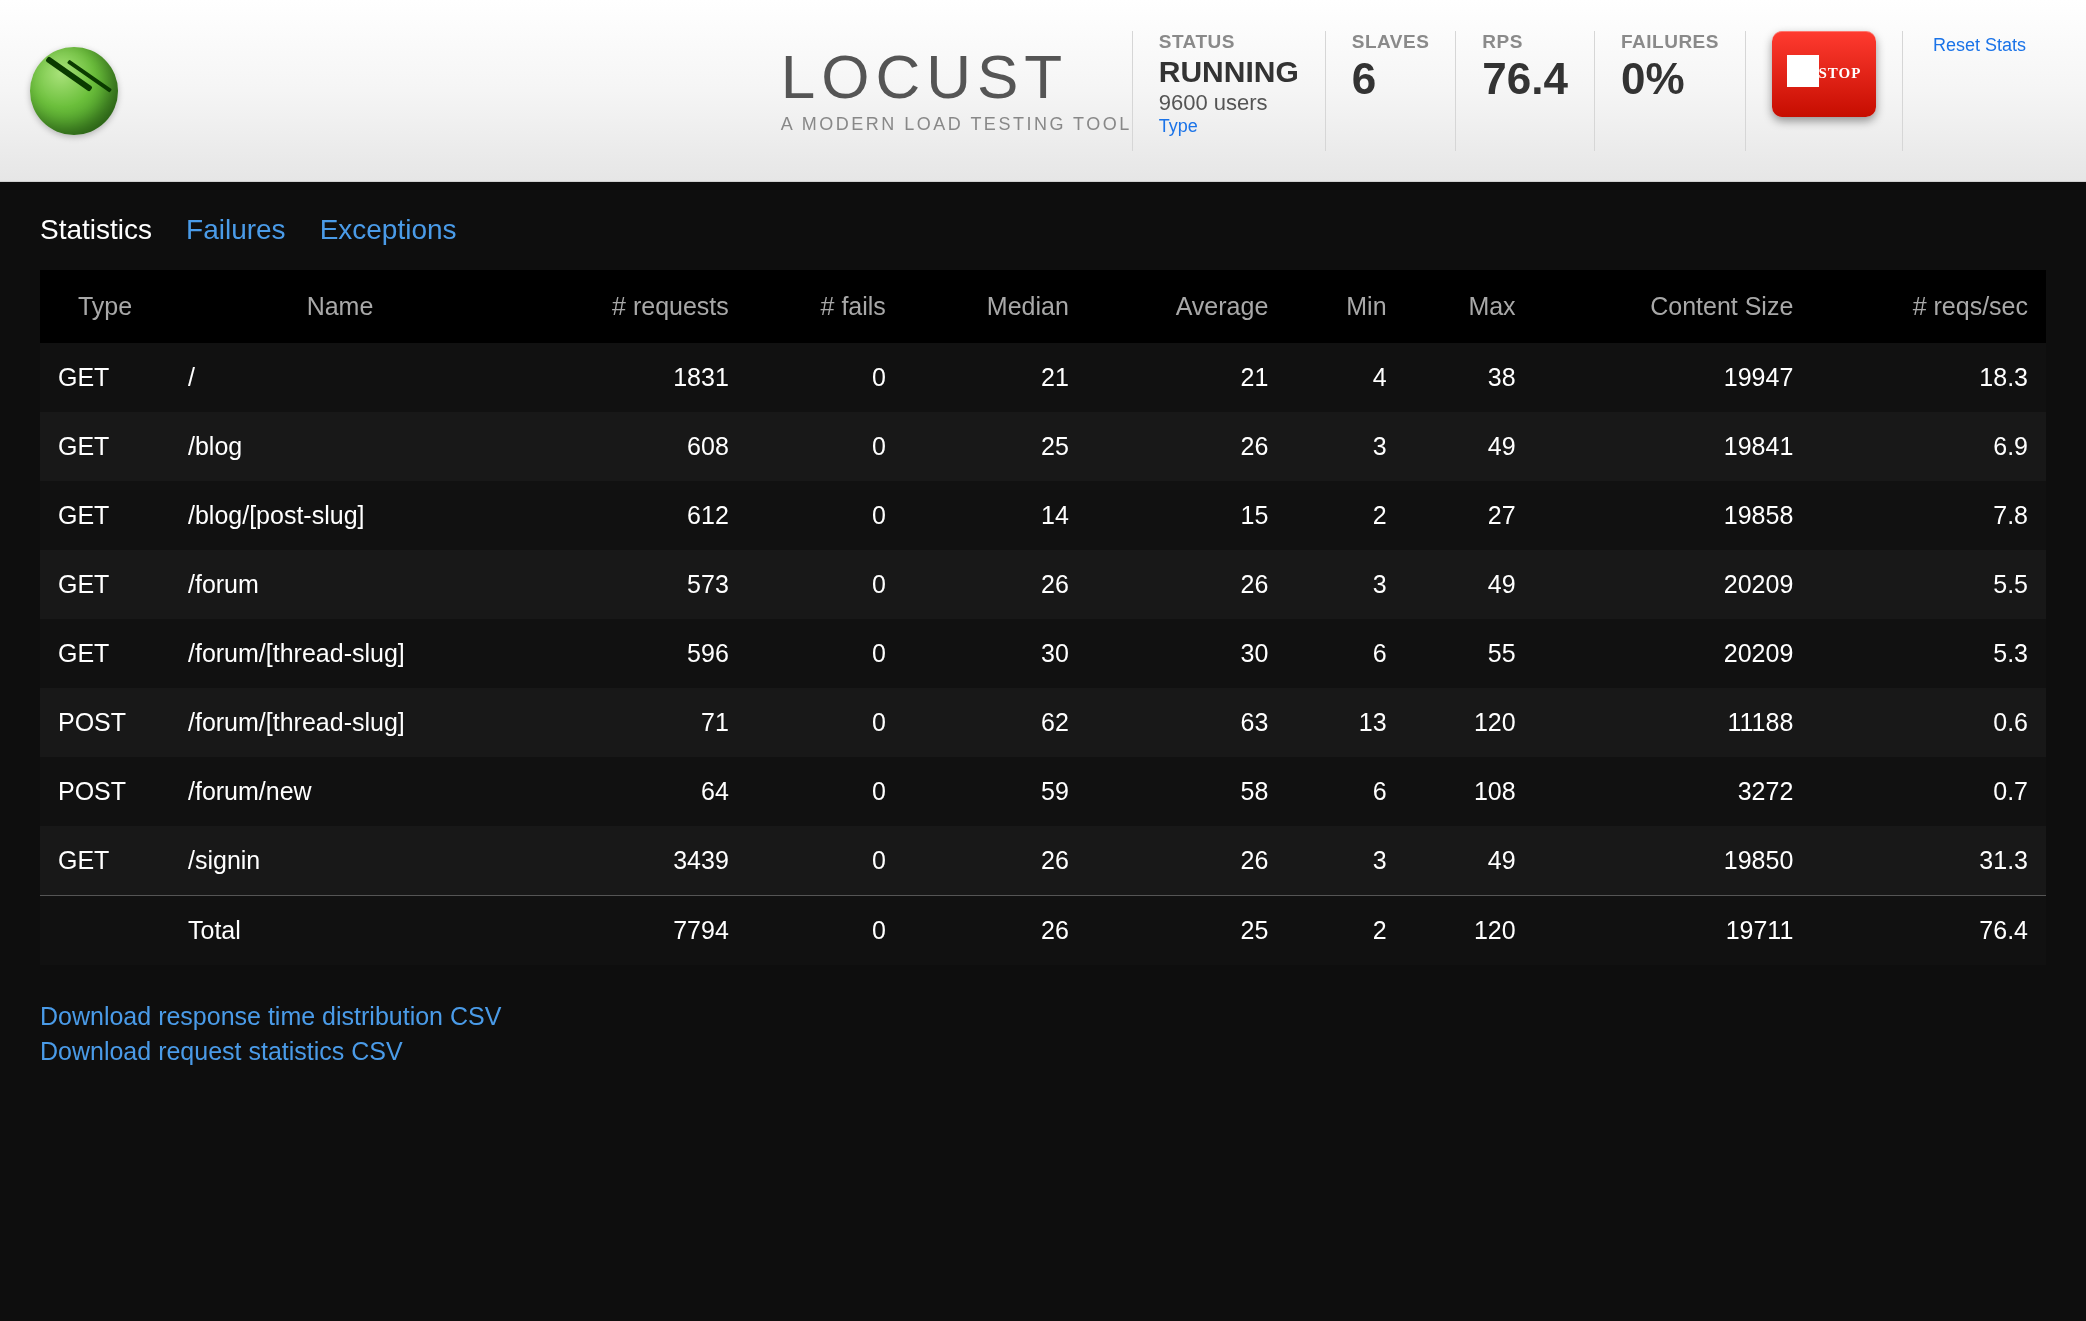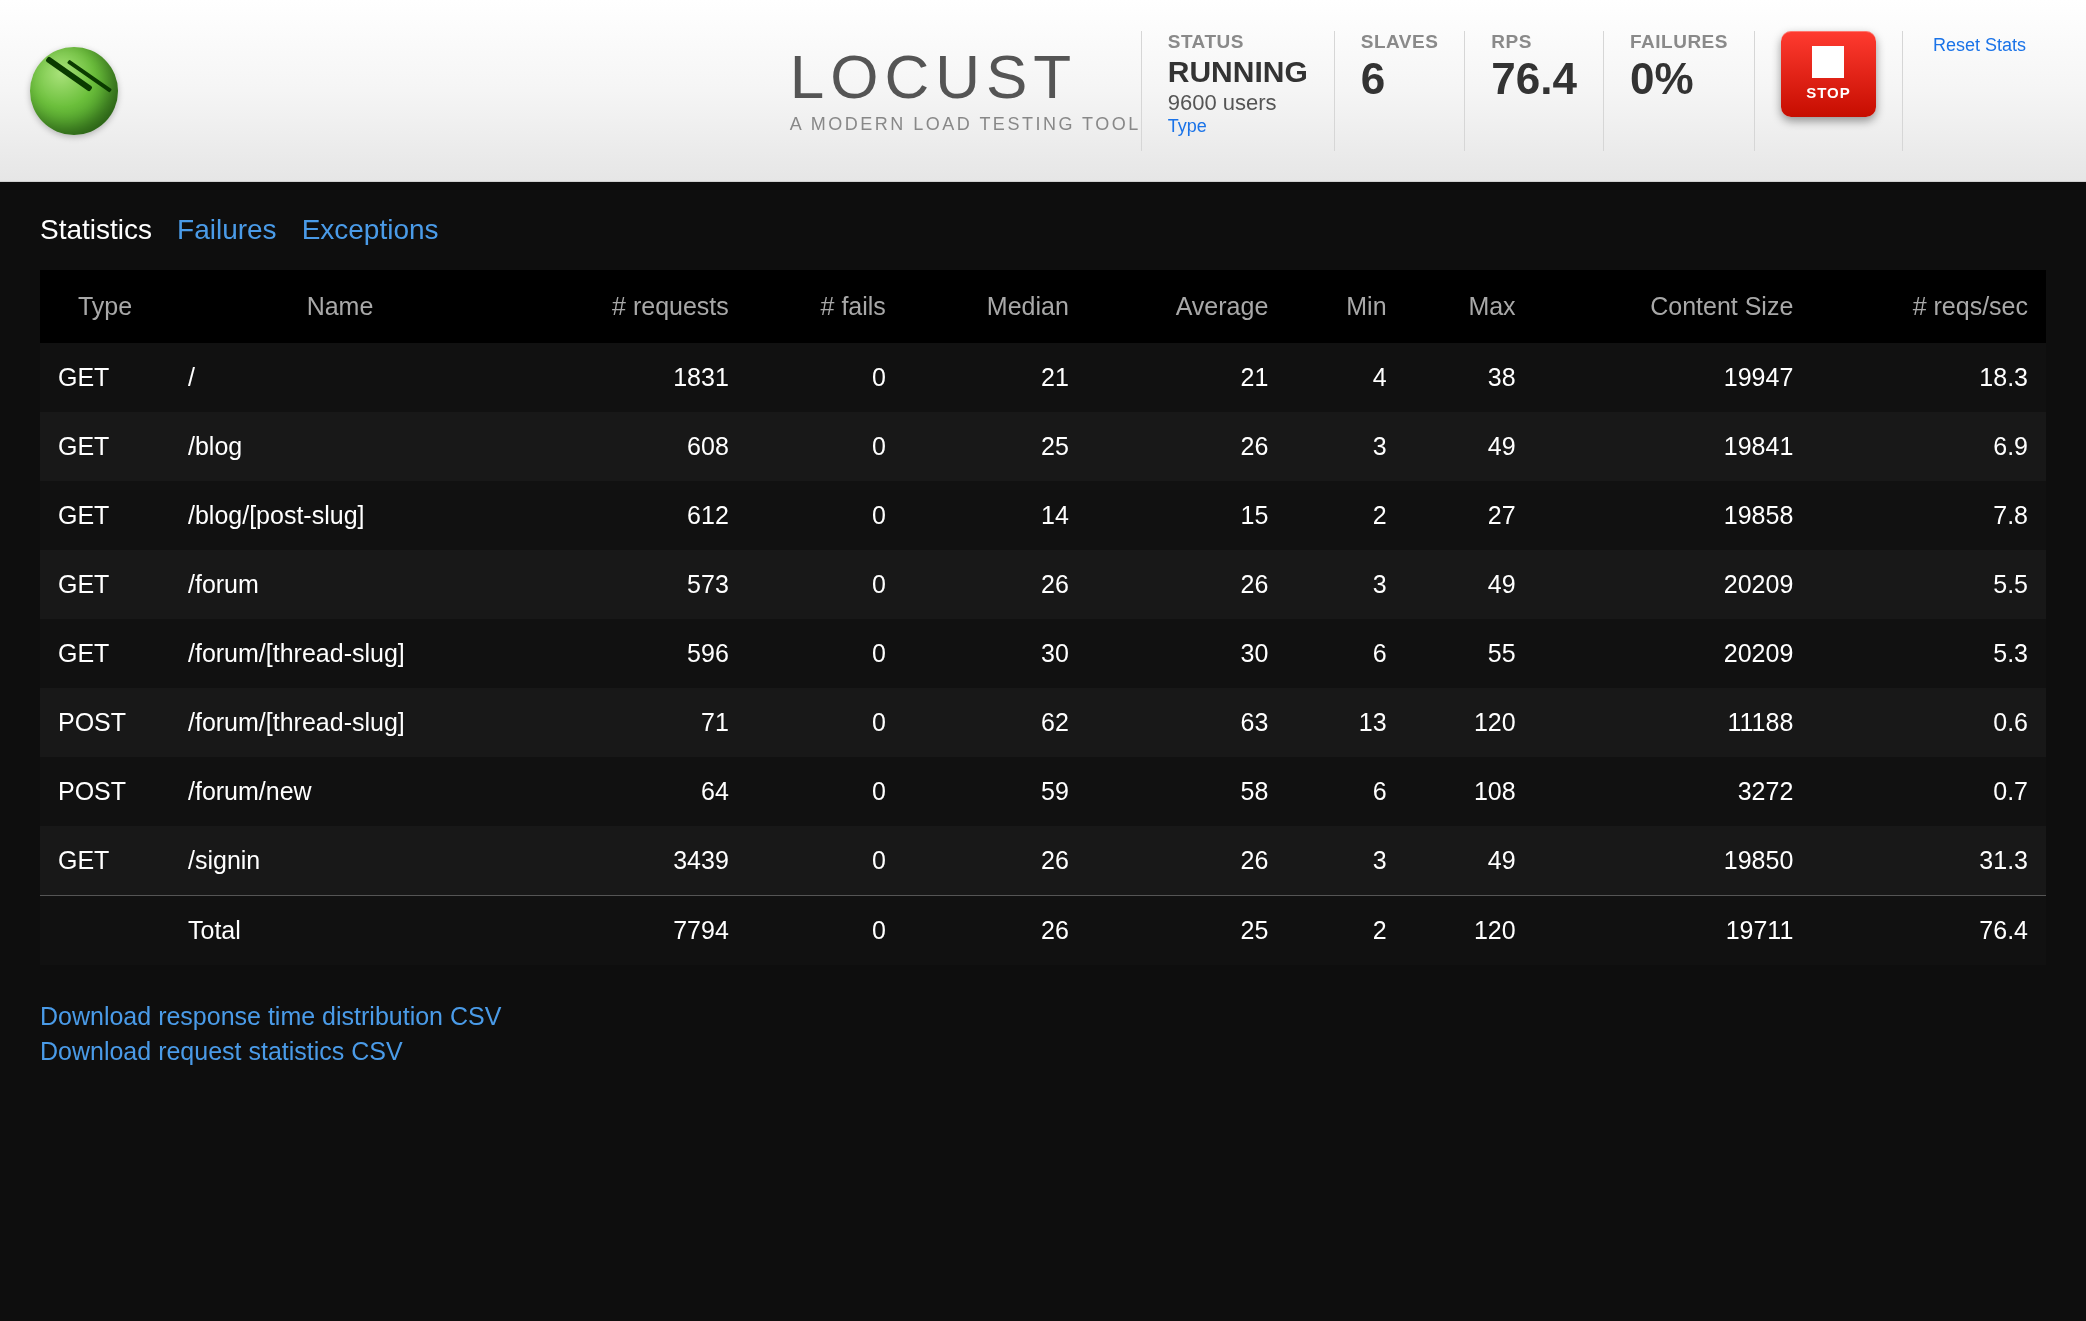--- a/index.html
+++ b/index.html
@@ -89,31 +89,32 @@
     color: #555;
     margin-top: 2px;
   }
   .edit-link, .reset-link {
     color: #1a73e8;
     font-size: 18px;
     text-decoration: none;
     cursor: pointer;
   }
   .stop-btn {
-    width: 95px;
+    width: 104px;
     height: 86px;
     background: linear-gradient(to bottom, #ff3b30, #c60d00);
     border-radius: 10px;
     display: flex;
-    flex-direction: column;
+    flex-direction: row;
     align-items: center;
     justify-content: center;
     box-shadow: 0 4px 10px rgba(0,0,0,0.4), inset 0 1px 0 rgba(255,255,255,0.3);
     cursor: pointer;
     border: none;
+    font-family: Liberation Serif, serif;
   }
   .stop-btn .square {
     width: 32px;
     height: 32px;
     background: #fff;
     margin-bottom: 6px;
   }
   .stop-btn .txt {
     color: #fff;
     font-size: 15px;
@@ -124,21 +125,21 @@
     padding: 0 30px;
     border-left: 1px solid #d6d6d6;
     min-height: 120px;
     display: flex;
     align-items: flex-start;
     padding-top: 4px;
   }
   .tabs-wrap {
     padding: 32px 40px 24px 40px;
     display: flex;
-    gap: 25px;
+    gap: 34px;
     font-size: 28px;
   }
   .tab {
     cursor: pointer;
   }
   .tab.active { color: #fff; }
   .tab.inactive { color: #4a9be8; }
   .table-wrap {
     margin: 0 40px;
     background: #000;

